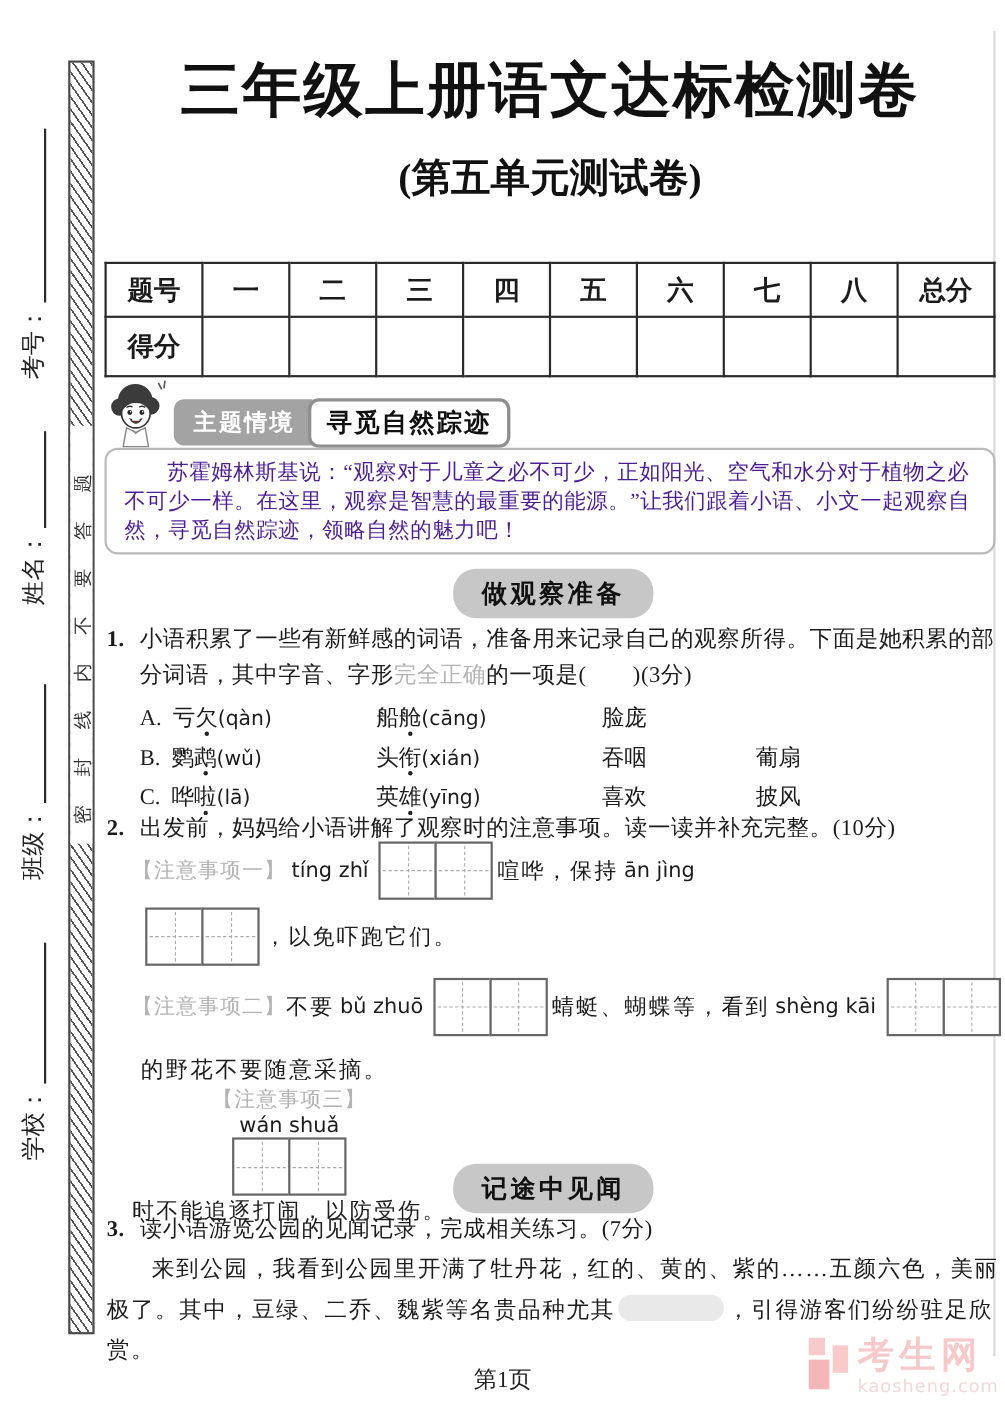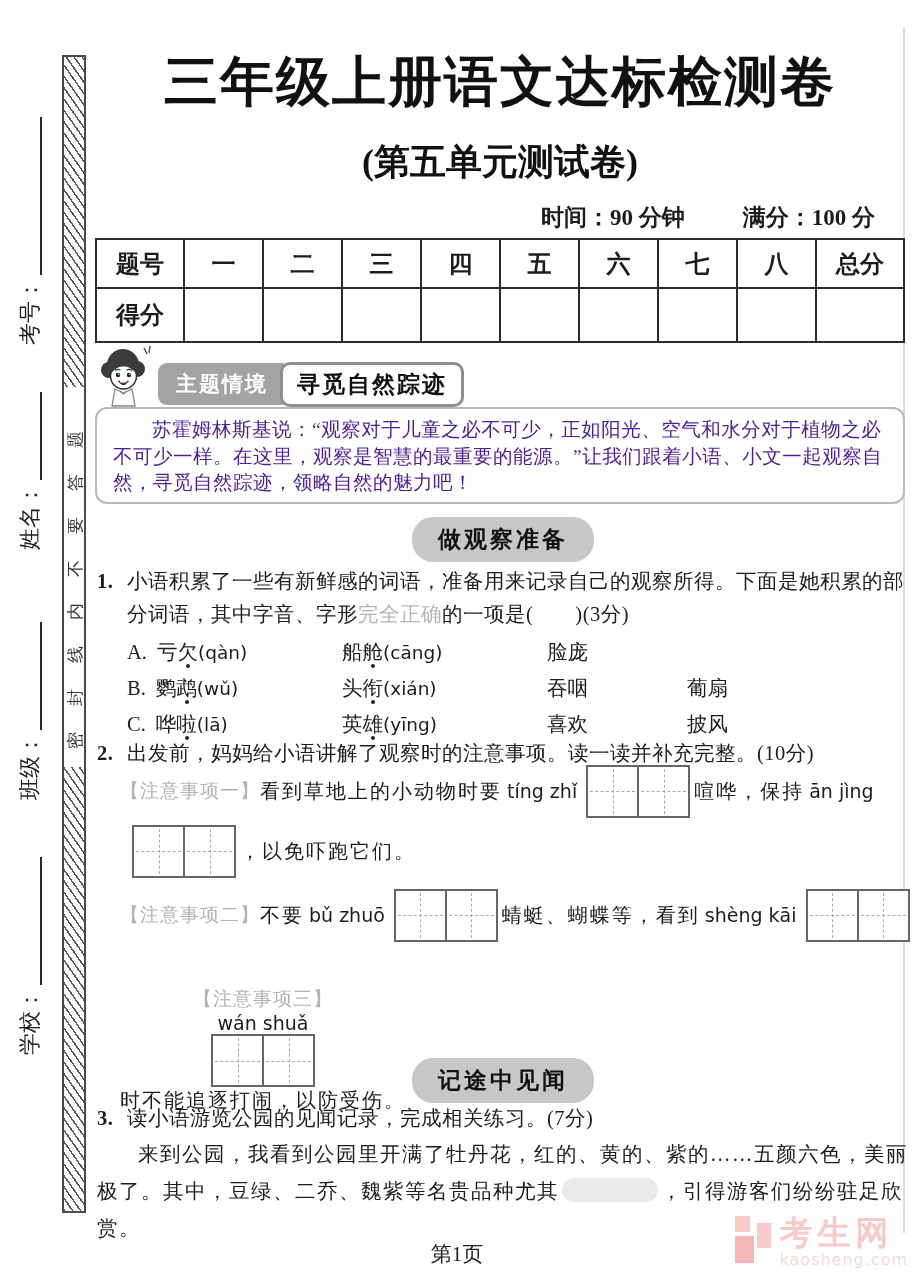--- a/index.html
+++ b/index.html
@@ -122,23 +122,20 @@
 
   <div class="seal-band">
     <div class="seal-patch">
       <div class="seal-text">密封线内不要答题</div>
     </div>
   </div>
   <div class="page-edge"></div>
 
   <div class="title">三年级上册语文达标检测卷</div>
   <div class="subtitle">(第五单元测试卷)</div>
-  <div class="time-row">
-    <span>时间：90 分钟</span><span class="gap"></span><span>满分：100 分</span>
-  </div>
 
   <table class="score-table">
     <colgroup>
       <col style="width:88px">
         <col style="width:79px">
         <col style="width:79px">
         <col style="width:79px">
       <col style="width:79px">
         <col style="width:79px">
         <col style="width:79px">
@@ -224,21 +221,20 @@
     </div>
   </div>
 
   <div class="q" id="q2">
     <span class="qnum">2.</span>
     <span>出发前，妈妈给小语讲解了观察时的注意事项。读一读并补充完整。(10分)</span>
   </div>
 
   <div class="note-row" id="note1a">
     <span class="note-label">【注意事项一】</span>
-    <span>看到草地上的小动物时要</span>
     <span class="pinyin">tíng zhǐ</span>
     <span class="tzg">
         <span class="cell"></span>
         <span class="cell"></span>
       </span>
     <span>喧哗，保持</span>
     <span class="pinyin">ān jìng</span>
   </div>
   <div class="note-row" id="note1b">
     <span class="tzg">
@@ -255,20 +251,23 @@
     <span class="tzg">
         <span class="cell"></span>
         <span class="cell"></span>
       </span>
     <span>蜻蜓、蝴蝶等，看到</span>
     <span class="pinyin">shèng kāi</span>
     <span class="tzg">
         <span class="cell"></span>
         <span class="cell"></span>
       </span>
+  </div>
+  <div class="note-row" id="note2b">
+    <span>的野花不要随意采摘。</span>
   </div>
 
   <div class="note-row" id="note3">
     <span class="note-label">【注意事项三】</span>
     <span class="pinyin">wán shuǎ</span>
     <span class="tzg">
         <span class="cell"></span>
         <span class="cell"></span>
       </span>
     <span>时不能追逐打闹，以防受伤。</span>

